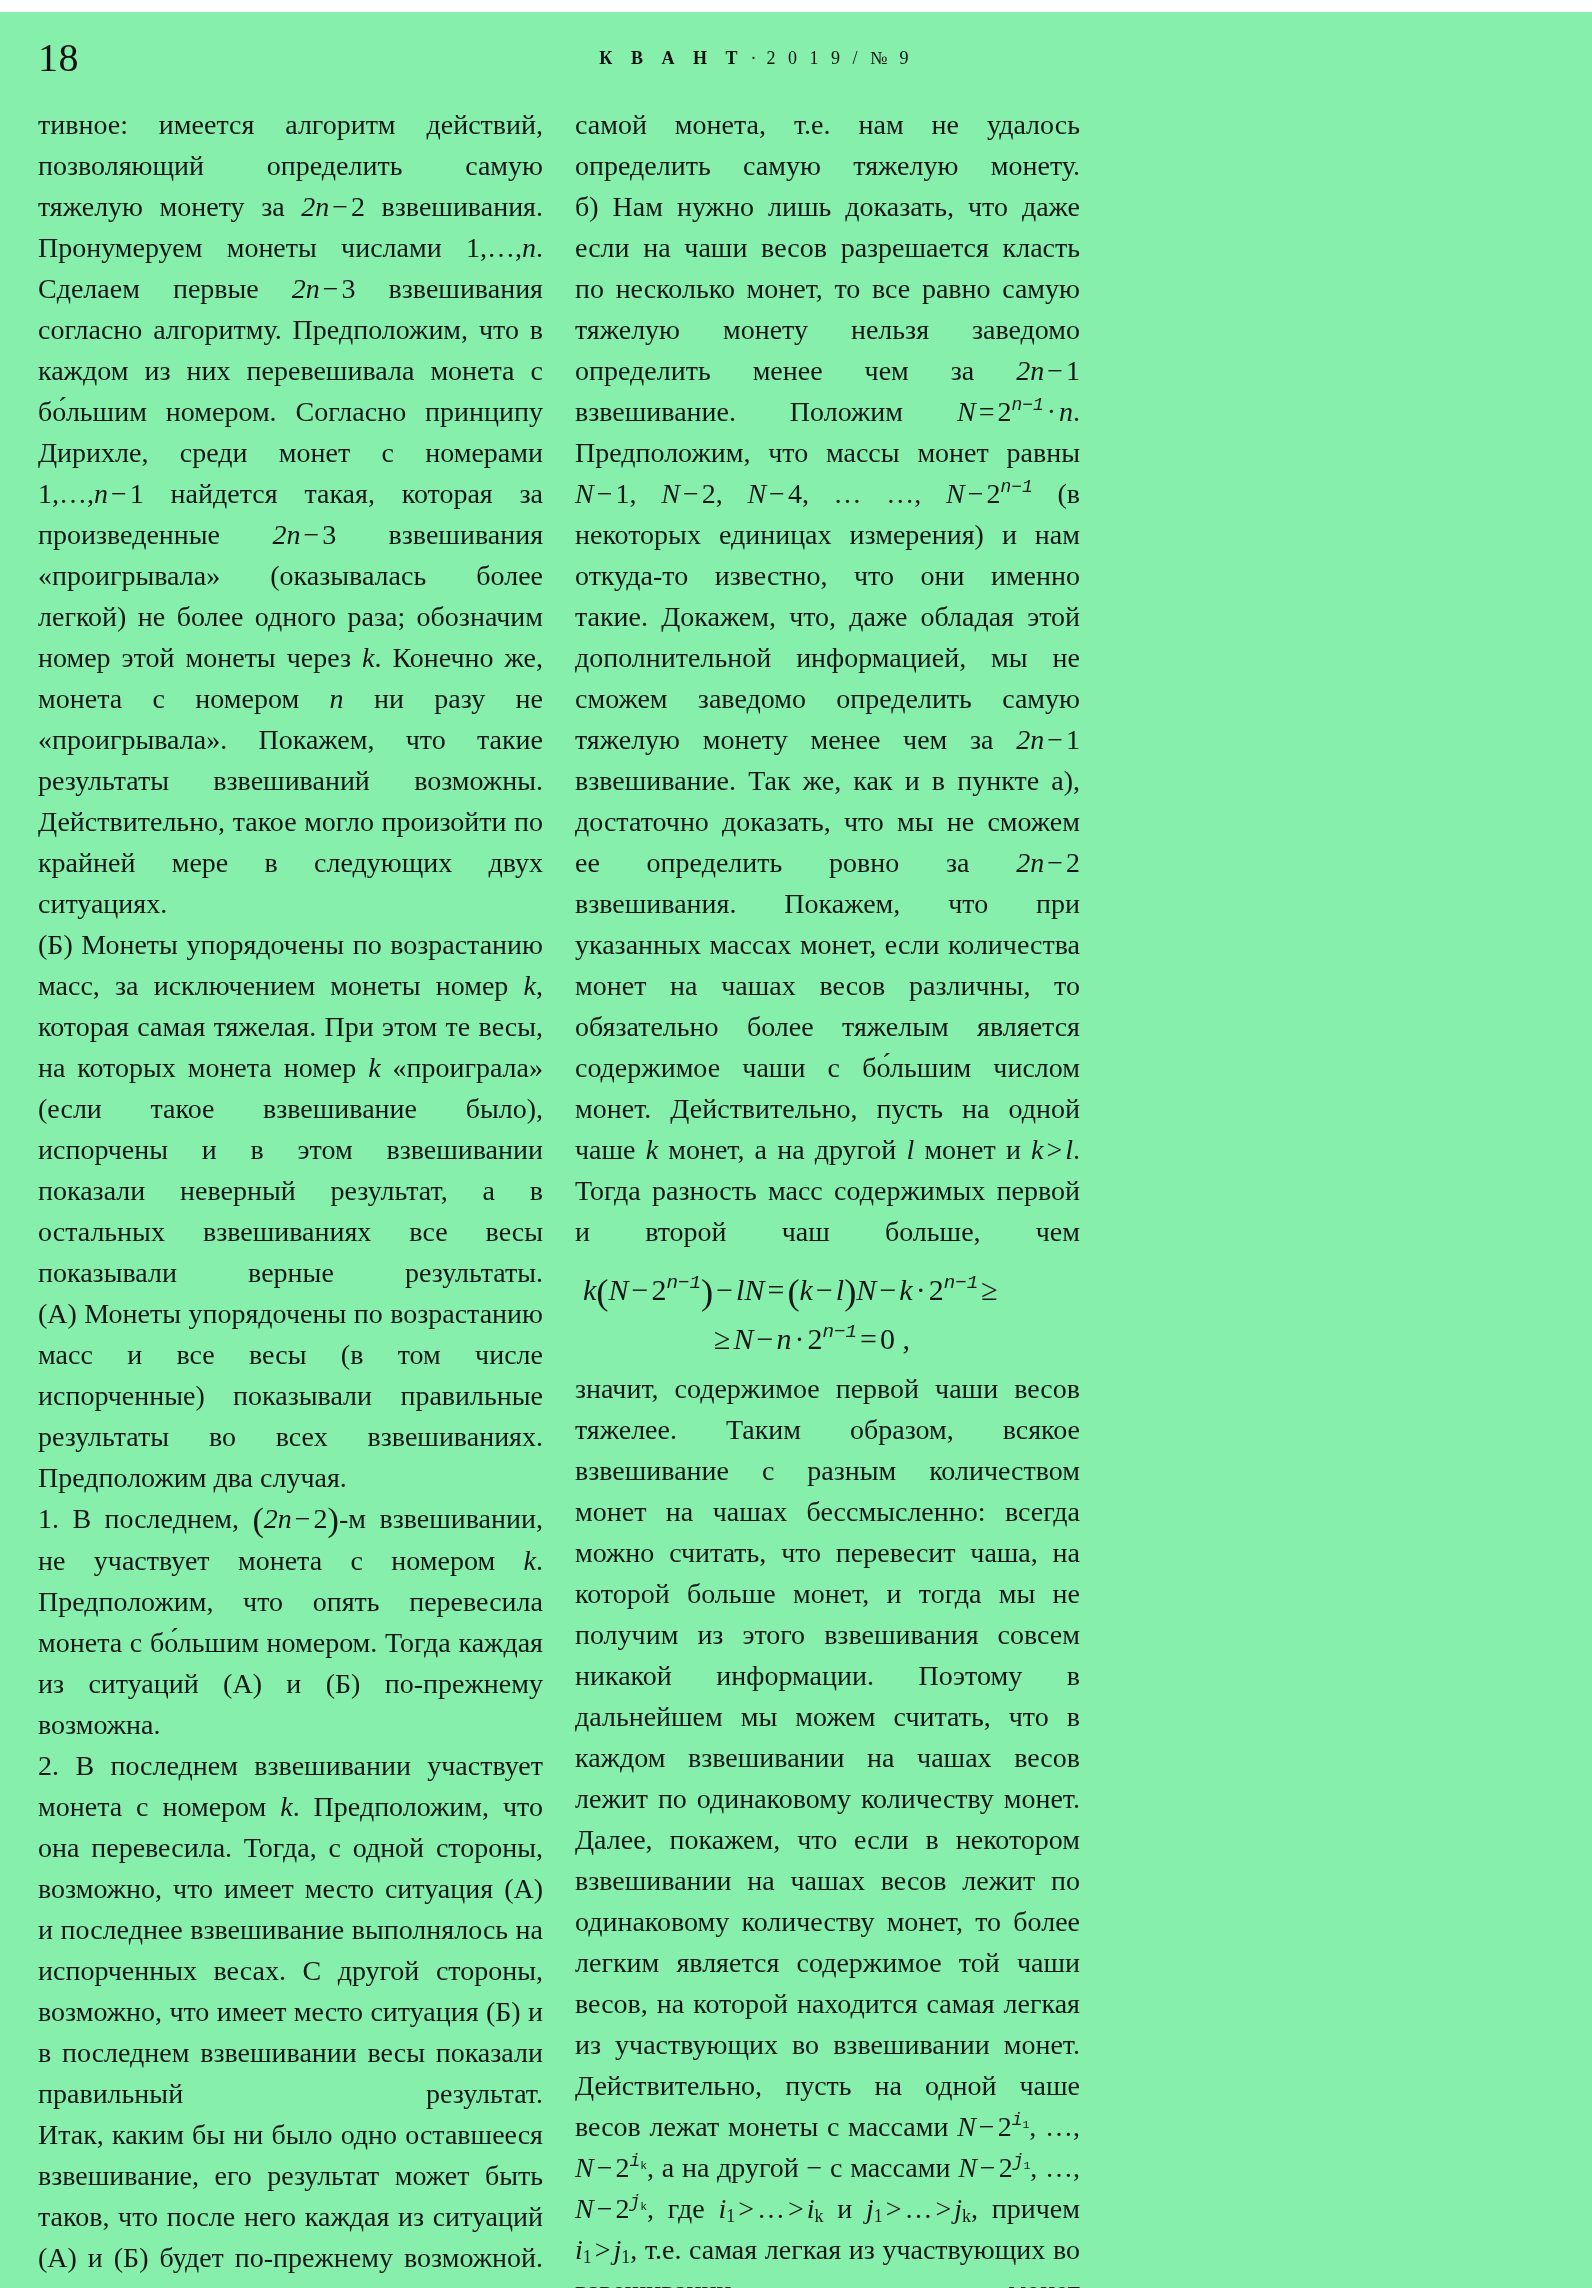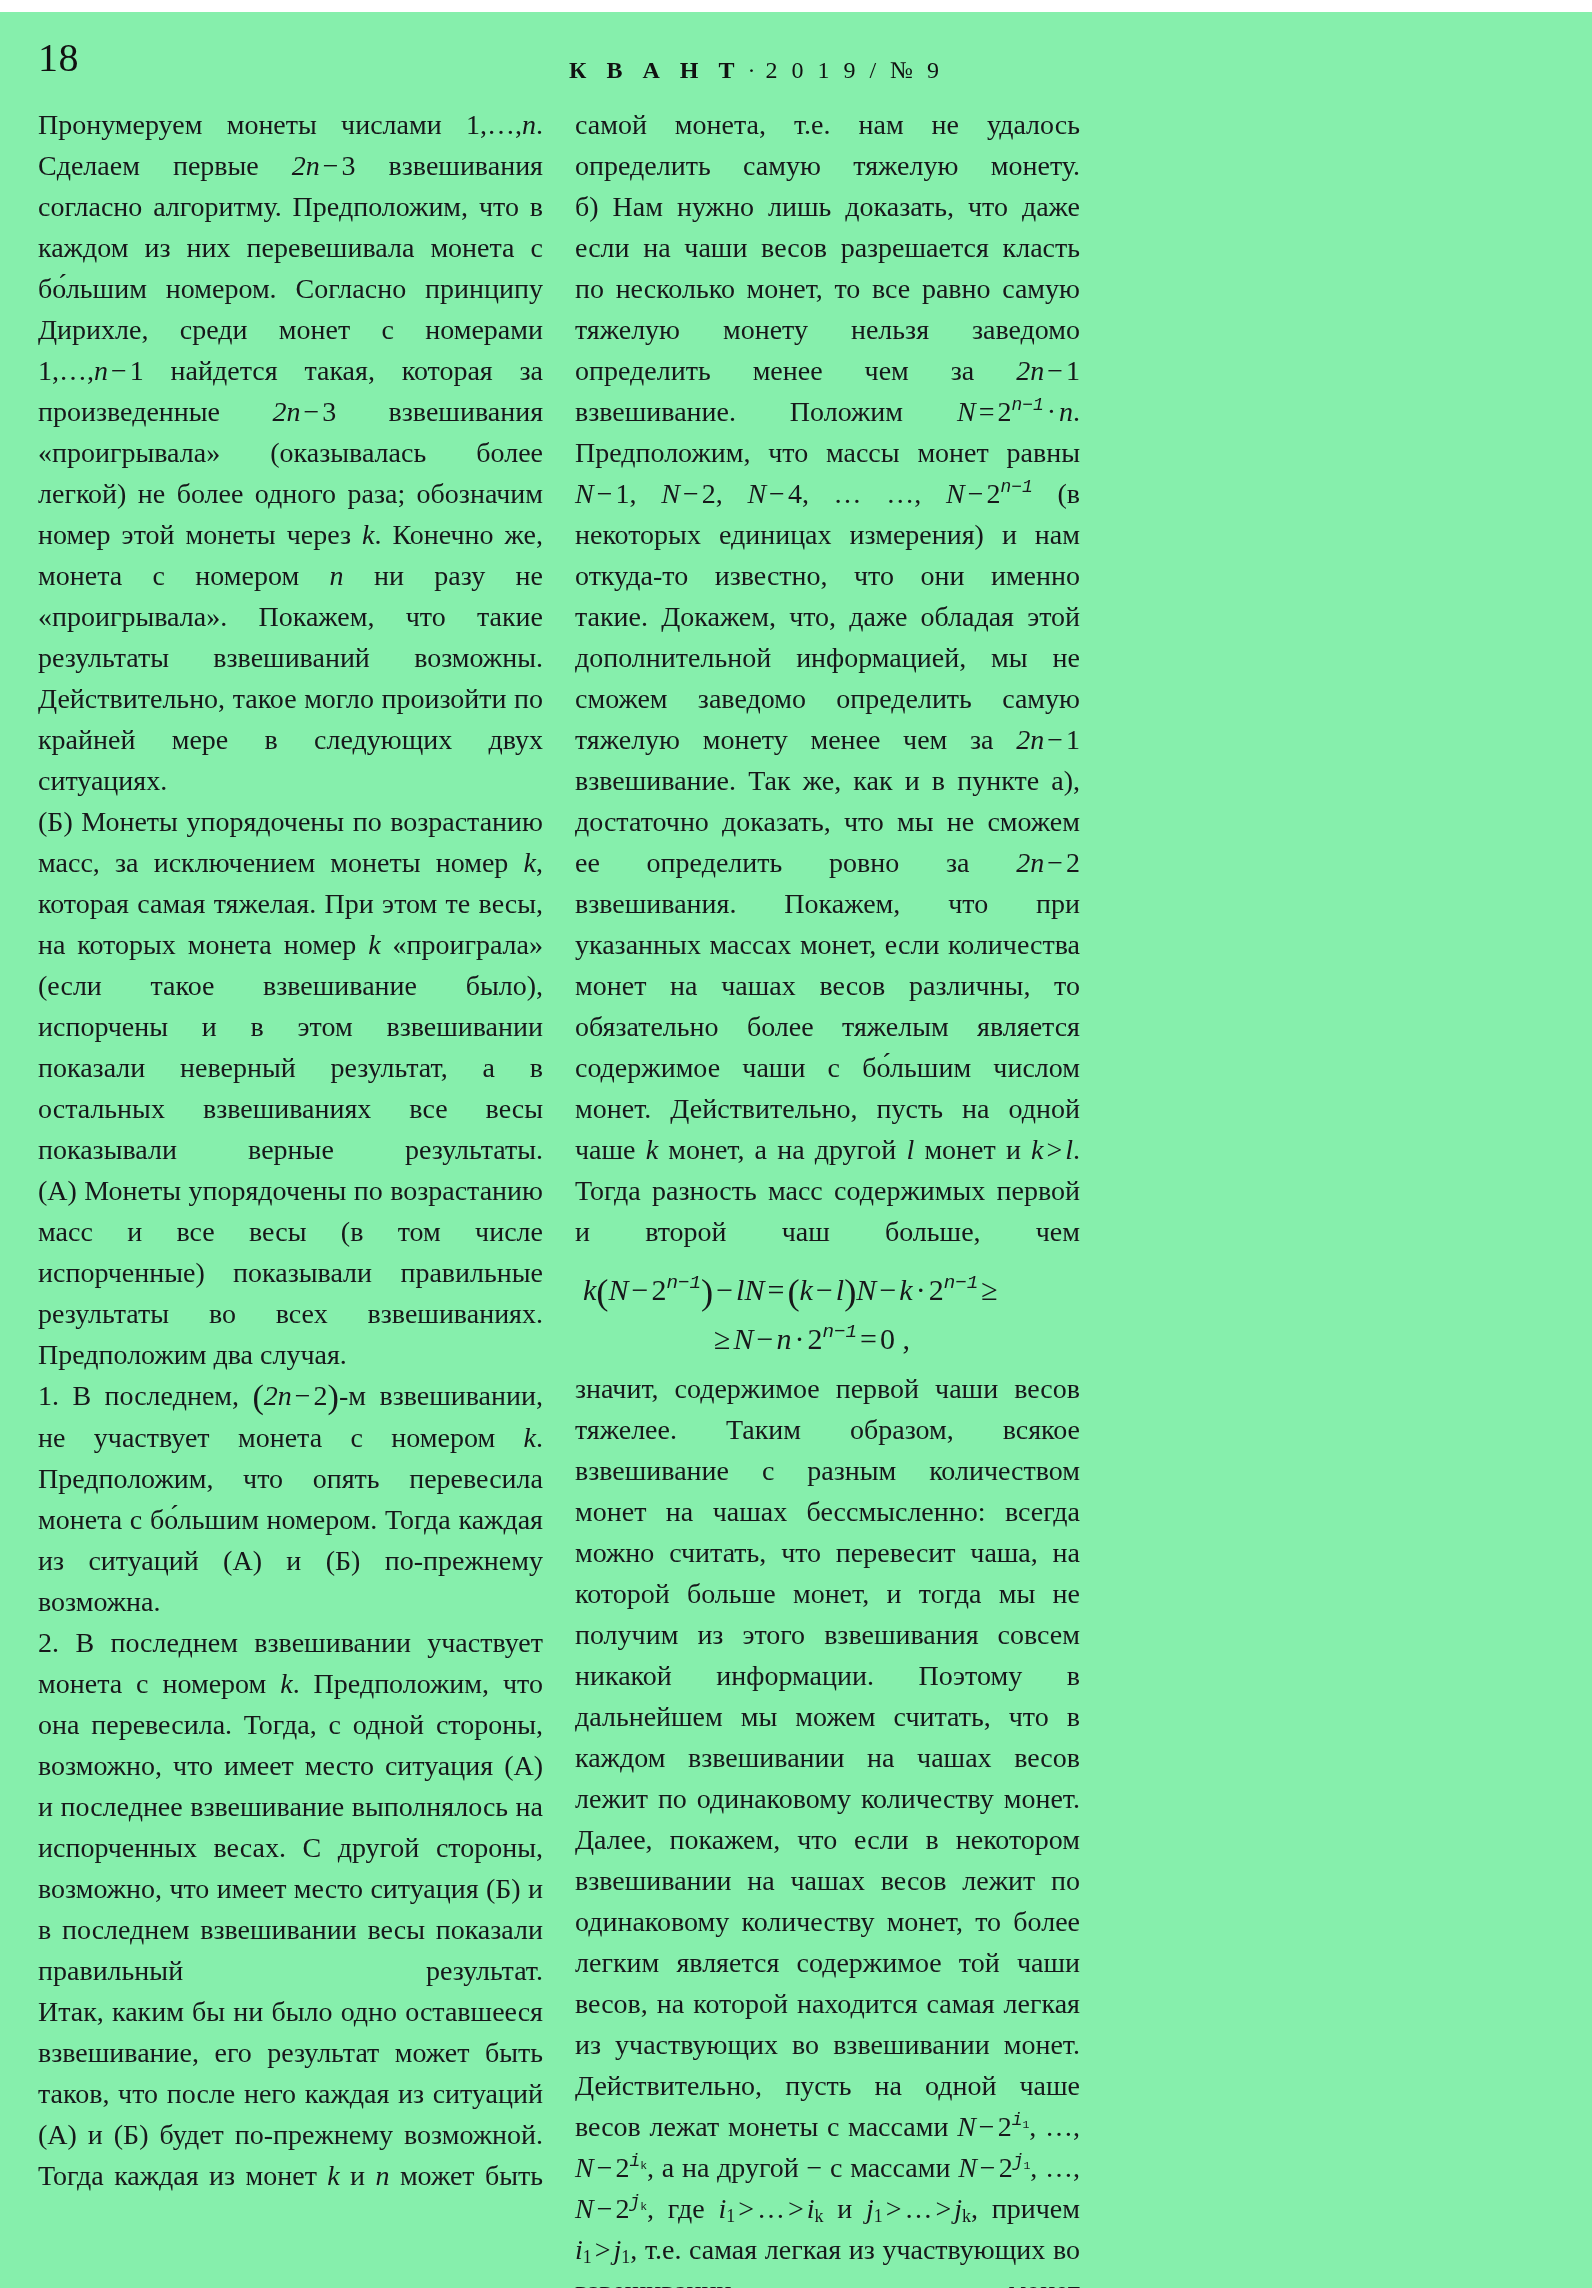--- a/index.html
+++ b/index.html
@@ -41,25 +41,24 @@
     line-height: 48px;
     letter-spacing: 0.5px;
     color: #111;
   }
   .head-center {
     position: absolute;
     left: 398px;
     top: 4px;
     width: 716px;
     text-align: center;
-    font-size: 24px;
+    font-size: 18px;
     line-height: 40px;
     color: #111;
     white-space: nowrap;
-    margin-top: 12px;
   }
   .head-journal {
     font-weight: bold;
     letter-spacing: 7px;
   }
   .head-sep {
     letter-spacing: 4px;
     padding: 0 6px;
   }
   .head-issue {
@@ -143,20 +142,21 @@
 
   <div class="running-head">
     <div class="folio">18</div>
     <div class="head-center">
       <span class="head-journal">К В А Н Т</span><span class="head-sep">·</span><span class="head-issue">2 0 1 9 / № 9</span>
     </div>
   </div>
 
   <div class="col col-left">
 
+    <p class="stretch-last">тивное: имеется алгоритм действий, позволяющий определить самую тяжелую монету за <span class="m"><i>2n</i><span class="op">−</span>2</span> взвешивания.</p>
 
     <p class="stretch-last">Пронумеруем монеты числами <span class="m">1,…,<i>n</i></span>. Сделаем первые <span class="m"><i>2n</i><span class="op">−</span>3</span> взвешивания согласно алгоритму. Предположим, что в каждом из них перевешивала монета с бо́льшим номером. Согласно принципу Дирихле, среди монет с номерами <span class="m">1,…,<i>n</i><span class="op">−</span>1</span> найдется такая, которая за произведенные <span class="m"><i>2n</i><span class="op">−</span>3</span> взвешивания «проигрывала» (оказывалась более легкой) не более одного раза; обозначим номер этой монеты через <span class="mi">k</span>. Конечно же, монета с номером <span class="mi">n</span> ни разу не «проигрывала». Покажем, что такие результаты взвешиваний возможны. Действительно, такое могло произойти по крайней мере в следующих двух ситуациях.</p>
 
     <p class="stretch-last">(Б) Монеты упорядочены по возрастанию масс, за исключением монеты номер <span class="mi">k</span>, которая самая тяжелая. При этом те весы, на которых монета номер <span class="mi">k</span> «проиграла» (если такое взвешивание было), испорчены и в этом взвешивании показали неверный результат, а в остальных взвешиваниях все весы показывали верные результаты.</p>
 
     <p class="stretch-last">(А) Монеты упорядочены по возрастанию масс и все весы (в том числе испорченные) показывали правильные результаты во всех взвешиваниях.</p>
 
     <p>Предположим два случая.</p>
 
     <p class="stretch-last">1. В последнем, <span class="m"><span class="paren-big">(</span><i>2n</i><span class="op">−</span>2<span class="paren-big">)</span></span>-м взвешивании, не участвует монета с номером <span class="mi">k</span>. Предположим, что опять перевесила монета с бо́льшим номером. Тогда каждая из ситуаций (А) и (Б) по-прежнему возможна.</p>

